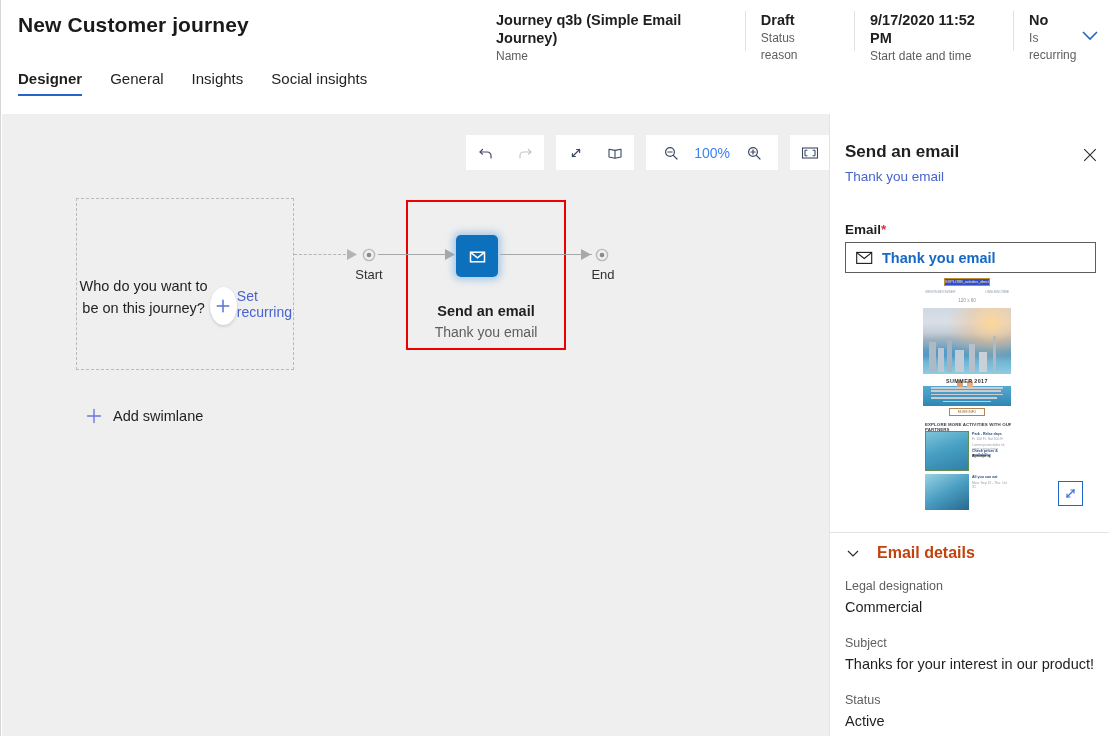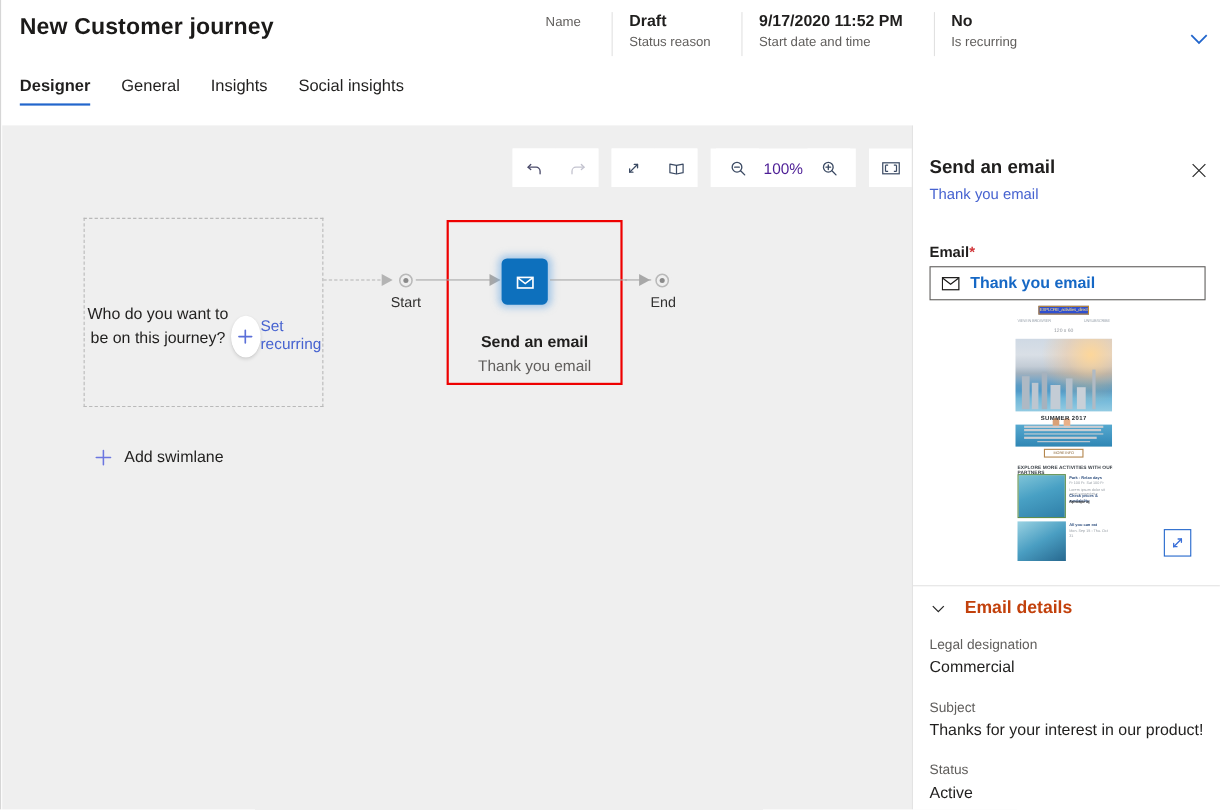--- a/index.html
+++ b/index.html
@@ -76,21 +76,21 @@
     width: 39px; height: 35px; background: #ffffff;
     display: flex; align-items: center; justify-content: center;
     cursor: pointer; border: none;
   }
   .tb-btn.disabled { cursor: default; }
   .tb-gap { width: 12px; }
   .tb-zoom {
     display: flex; align-items: center; background: #fff; height: 35px;
     padding: 0 5px;
   }
-  .tb-zoom-val { font-size: 14px; color: #4c1d95; padding: 0 4px; min-width: 38px; text-align: right; }
+  .tb-zoom-val { font-size: 14px; color: #3b82f6; padding: 0 4px; min-width: 38px; text-align: right; }
 
   
   .swimlane {
     position: absolute; left: 74px; top: 84px;
     width: 218px; height: 172px;
     border: 1.4px dashed #b9b9b9;
     display: flex; flex-direction: row;
     align-items: center; justify-content: flex-start;
     padding-top: 26px;
   }
@@ -281,20 +281,21 @@
 </head>
 <body>
 
 <div id="app">
 
   <div class="header">
     <div class="page-title">New Customer journey</div>
 
     <div class="header-meta">
       <div class="meta-cell">
+        <div class="meta-value">Journey q3b (Simple Email Journey)</div>
         <div class="meta-label">Name</div>
       </div>
       <div class="meta-cell">
         <div class="meta-value">Draft</div>
         <div class="meta-label">Status reason</div>
       </div>
       <div class="meta-cell">
         <div class="meta-value">9/17/2020 11:52 PM</div>
         <div class="meta-label">Start date and time</div>
       </div>

